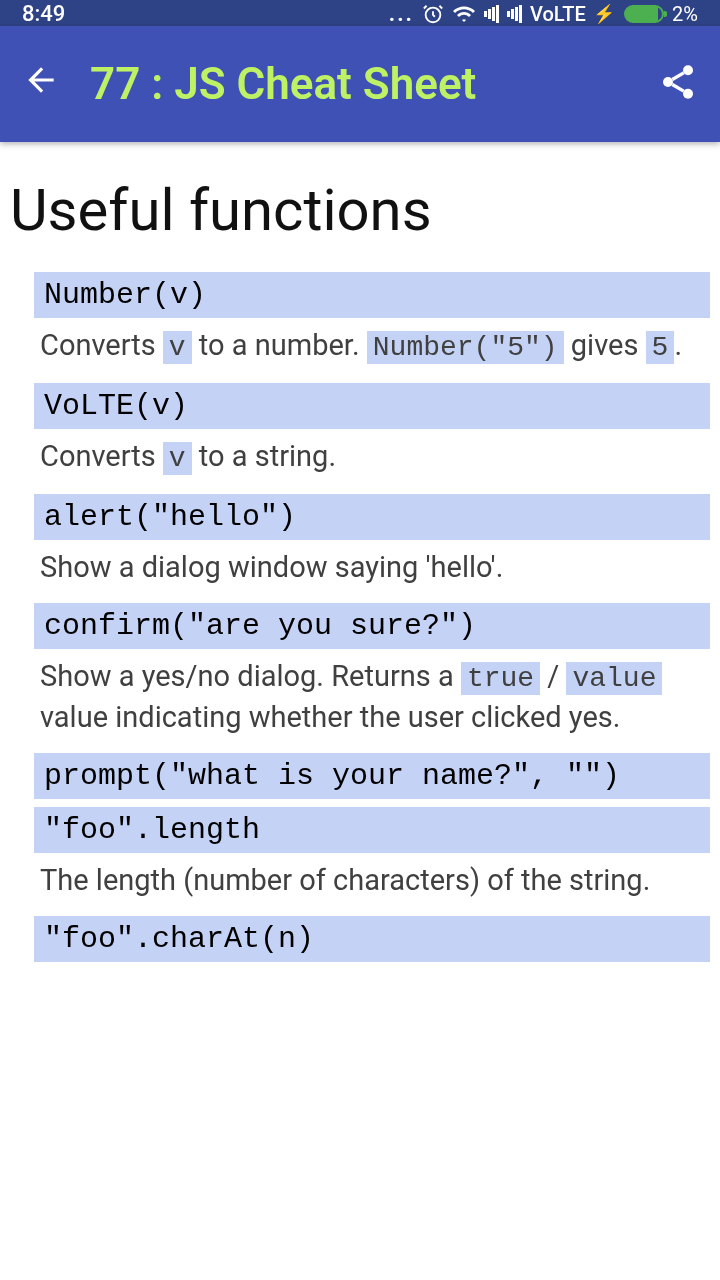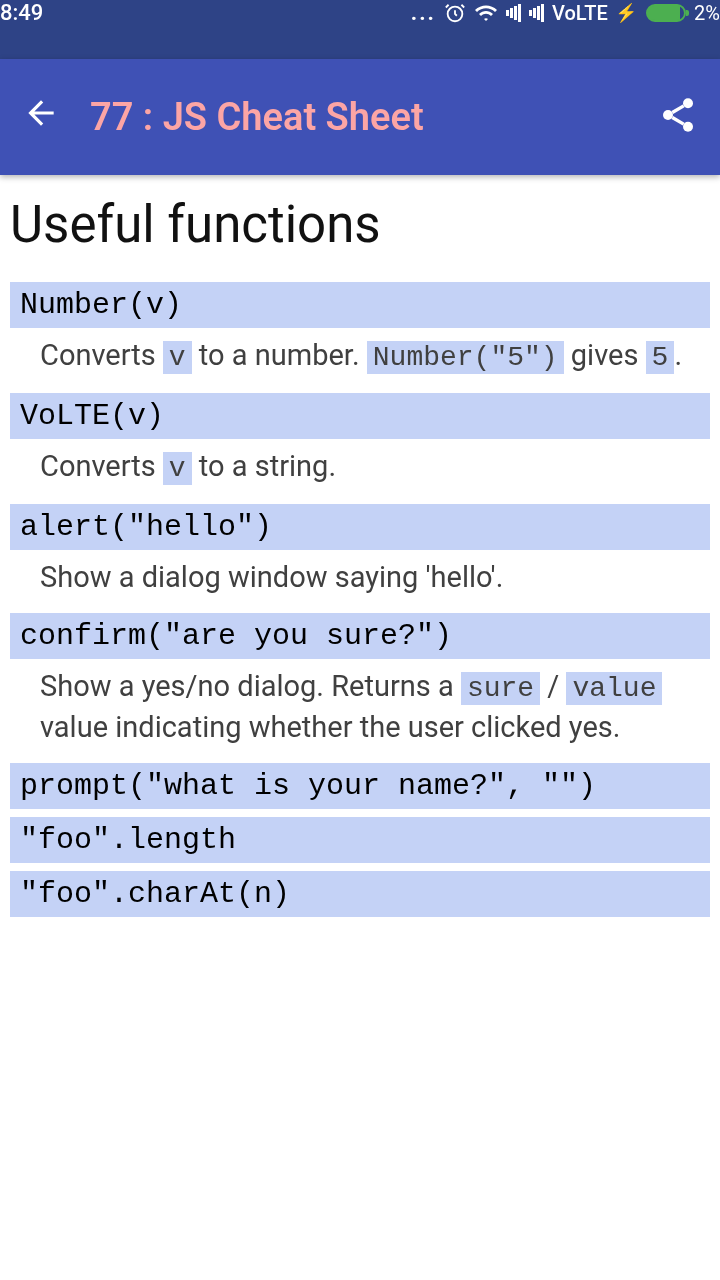--- a/index.html
+++ b/index.html
@@ -4,27 +4,27 @@
 <style>
 * { margin: 0; padding: 0; box-sizing: border-box; }
 body {
   width: 720px;
   height: 1280px;
   font-family: -apple-system, BlinkMacSystemFont, 'Segoe UI', Roboto, sans-serif;
   background: #fff;
   overflow: hidden;
 }
 .status-bar {
-  height: 59px;
+  height: 26px;
   background: #2e4386;
   color: #fff;
   display: flex;
-  align-items: flex-start;
+  align-items: flex-end;
   justify-content: space-between;
-  padding: 0 0;
+  padding: 0 22px;
   font-size: 22px;
 }
 .status-left { font-weight: 500; }
 .status-right { display: flex; align-items: center; gap: 8px; }
 .status-right span { display: inline-flex; align-items: center; }
 .battery-icon {
   width: 40px; height: 18px; border: 2px solid #4caf50; border-radius: 9px;
   background: linear-gradient(to right, #4caf50 89%, transparent 89%);
   position: relative;
 }
@@ -39,34 +39,35 @@
 .app-bar {
   height: 116px;
   background: #3f51b5;
   display: flex;
   align-items: center;
   padding: 0 22px;
   box-shadow: 0 2px 6px rgba(0,0,0,.3);
   position: relative;
 }
 .back-btn { color:#fff; font-size: 38px; margin-right: 30px; cursor:pointer; }
-.app-title { color:#fca5a5; font-size: 38px; font-weight: 600; flex:1; }
+.app-title { color:#bef264; font-size: 44px; font-weight: 600; flex:1; }
 .share-btn { color:#fff; cursor:pointer; }
 .share-btn svg { width:40px; height:40px; fill:#fff; }
 
 .content { padding: 12px 10px; }
-h2 { font-size: 51px; font-weight: 400; margin: 8px 0 28px 0; color:#111; }
+h2 { font-size: 58px; font-weight: 400; margin: 22px 0 28px 0; color:#111; }
 
 .term-block { margin-bottom: 8px; }
 .term-head {
   background: #c4d2f6;
   font-family: 'Courier New', monospace;
   font-size: 30px;
   padding: 6px 10px;
   color: #000;
+  margin-left: 24px;
 }
 .term-desc {
   font-size: 29px;
   padding: 8px 0 8px 30px;
   line-height: 1.35;
   color: #404040;
 }
 .code-inline {
   background: #c4d2f6;
   font-family: 'Courier New', monospace;
@@ -139,24 +140,25 @@
     <div class="term-block">
       <div class="term-head">VoLTE(v)</div>
       <div class="term-desc">Converts <span class="code-inline">v</span> to a string.</div>
     </div>
     <div class="term-block">
       <div class="term-head">alert("hello")</div>
       <div class="term-desc">Show a dialog window saying 'hello'.</div>
     </div>
     <div class="term-block">
       <div class="term-head">confirm("are you sure?")</div>
-      <div class="term-desc">Show a yes/no dialog. Returns a <span class="code-inline">sure</span> / <span class="code-inline">value</span> value indicating whether the user clicked yes.</div>
+      <div class="term-desc">Show a yes/no dialog. Returns a <span class="code-inline">true</span> / <span class="code-inline">value</span> value indicating whether the user clicked yes.</div>
     </div>
     <div class="term-block">
       <div class="term-head">prompt("what is your name?", "")</div>
     </div>
     <div class="term-block">
       <div class="term-head">"foo".length</div>
+      <div class="term-desc">The length (number of characters) of the string.</div>
     </div>
     <div class="term-block">
       <div class="term-head">"foo".charAt(n)</div>
     </div>
   </div>
 
 </body></html>

